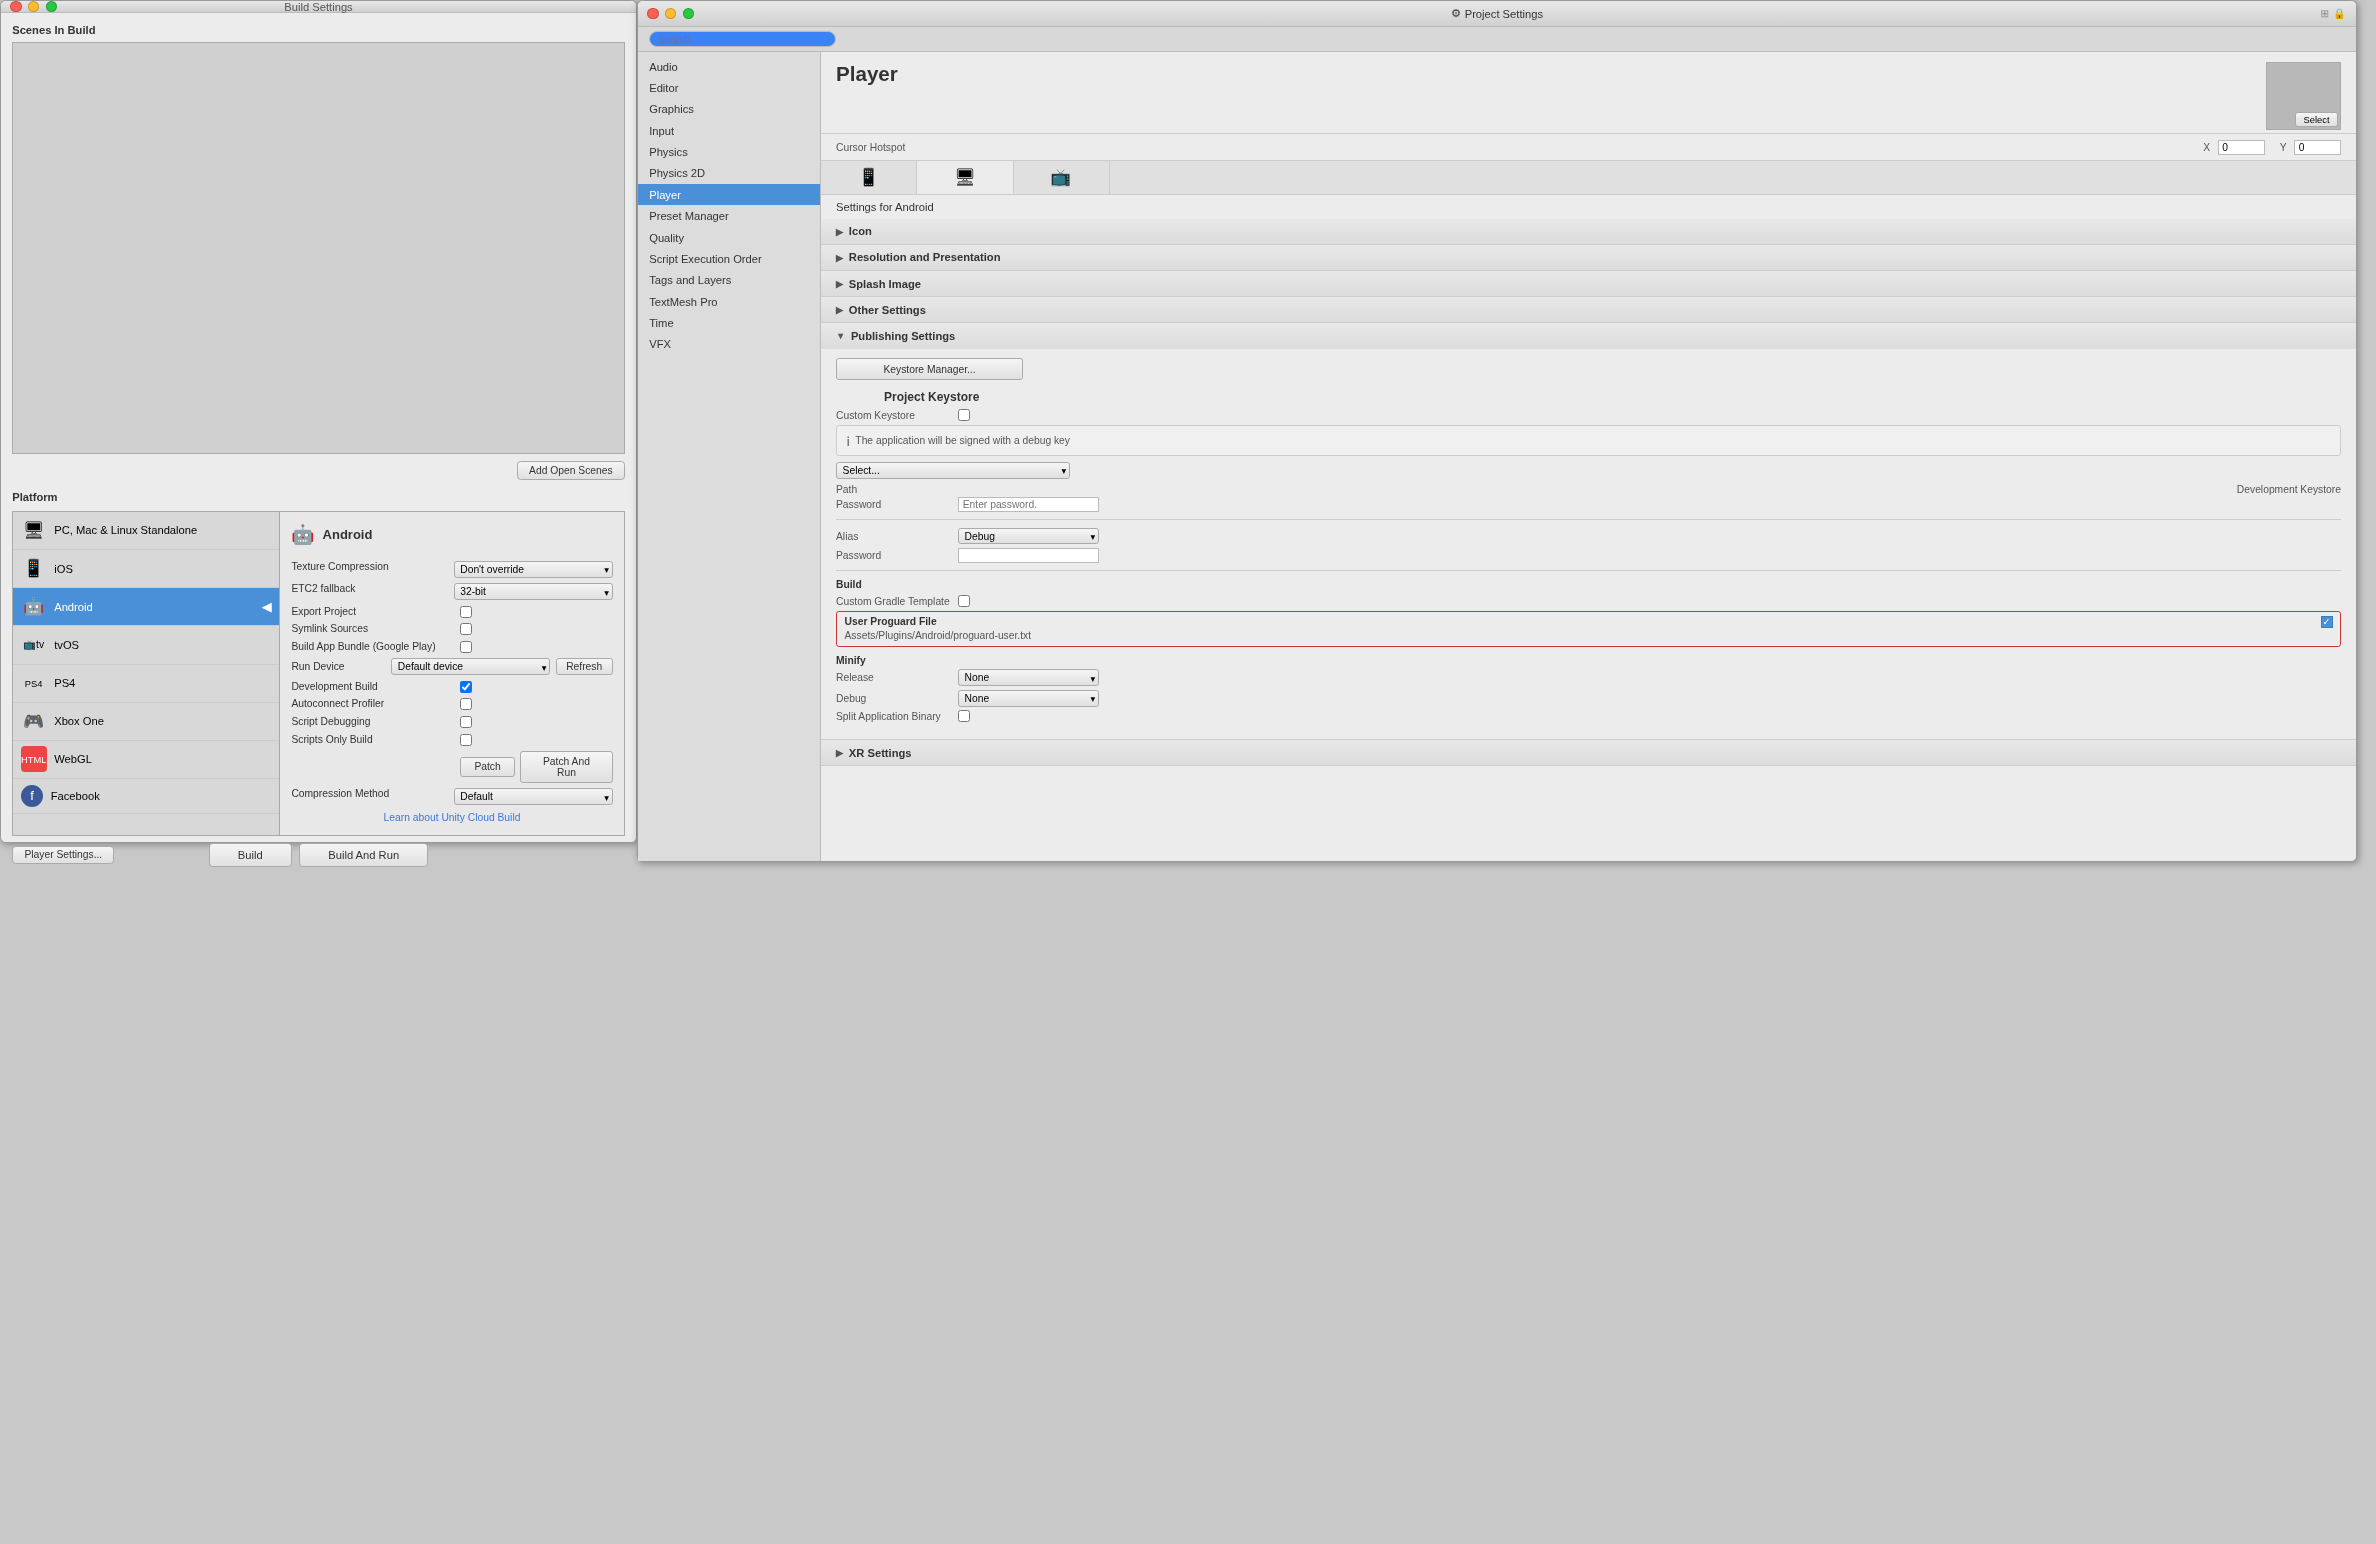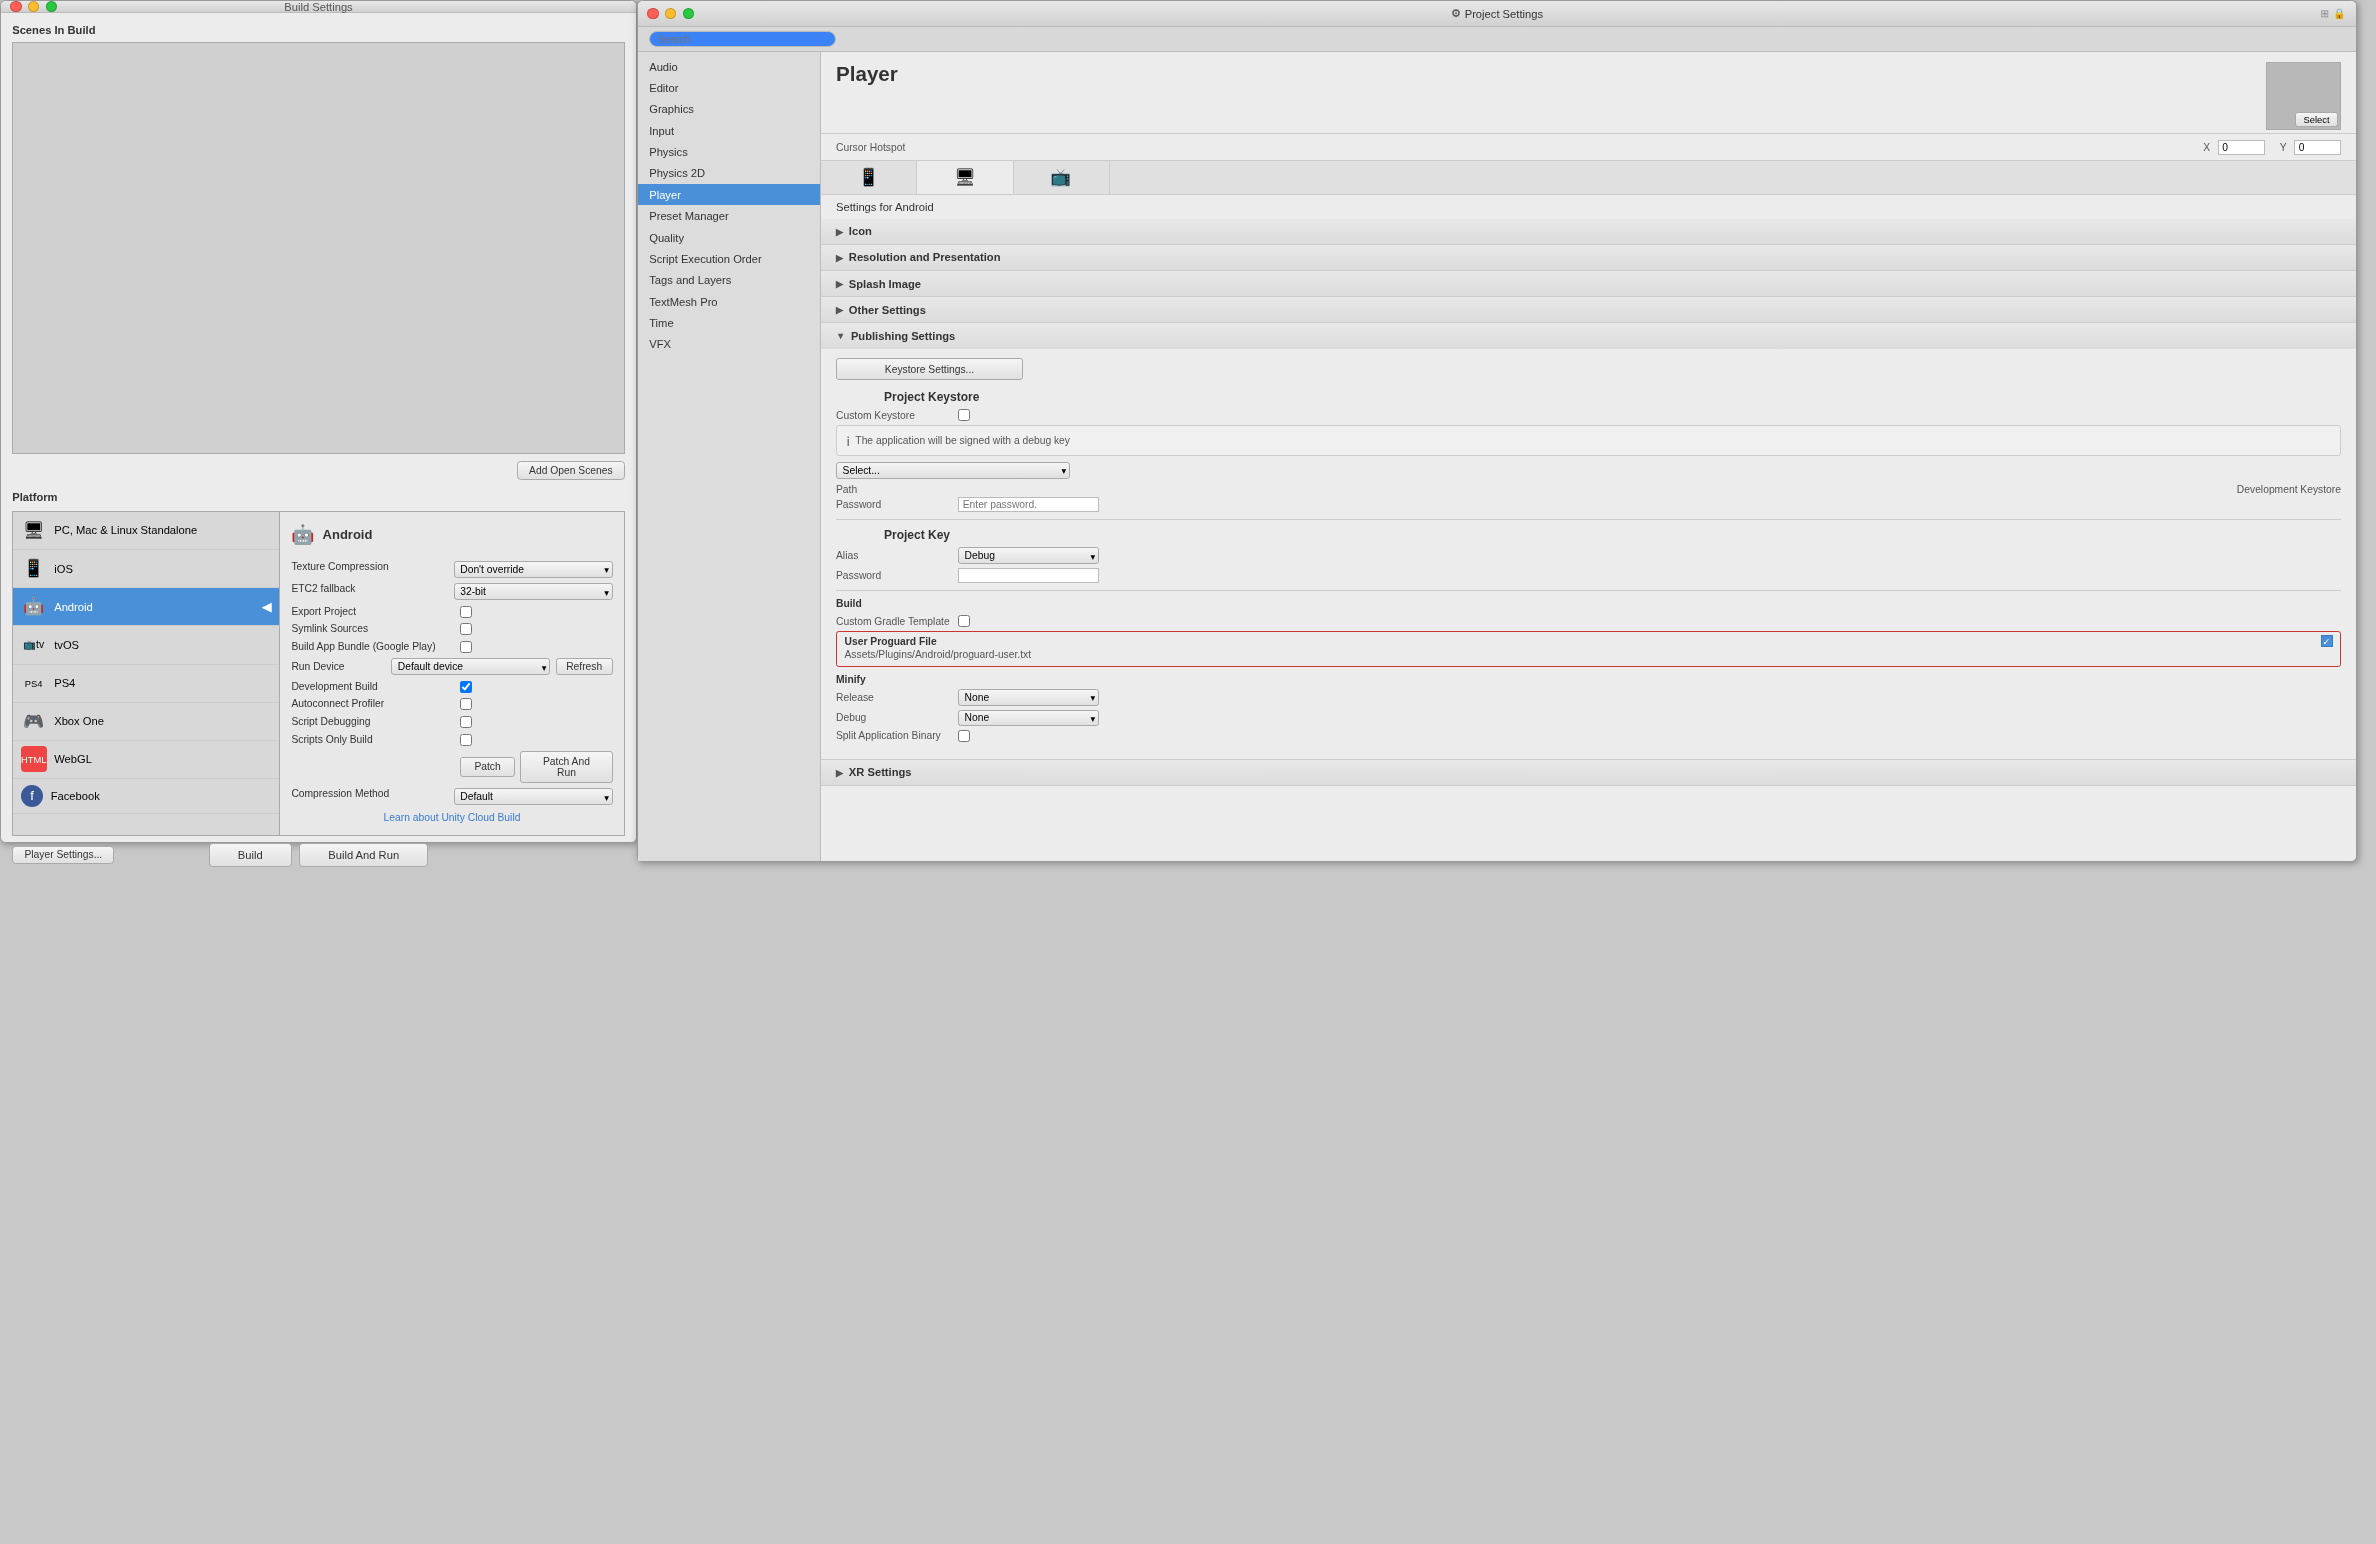--- a/index.html
+++ b/index.html
@@ -924,21 +924,21 @@
         </div>
 
         <div class="collapse-section">
           <div class="collapse-header">
             <span class="collapse-arrow">▼</span>
             <span>Publishing Settings</span>
           </div>
 
           <div class="pub-content">
 
-            <button class="keystore-manager-btn">Keystore Settings...</button>
+            <button class="keystore-manager-btn">Keystore Manager...</button>
 
             <div class="pub-subsection-title">Project Keystore</div>
 
             <div class="pub-row">
               <span class="pub-row-label">Custom Keystore</span>
               <input type="checkbox" class="pub-checkbox" style="">
             </div>
 
             <div class="debug-key-notice">
               <span class="notice-icon">ℹ</span>
@@ -958,21 +958,20 @@
               <span class="path-value">Development Keystore</span>
             </div>
 
             <div class="pub-row">
               <span class="pub-row-label">Password</span>
               <input type="password" class="password-input" placeholder="Enter password." style="">
             </div>
 
             <div class="section-divider"></div>
 
-            <div class="pub-subsection-title" style="margin-top:3.7px;">Project Key</div>
 
             <div class="pub-row">
               <span class="pub-row-label">Alias</span>
               <div class="select-wrapper">
                 <select class="alias-select">
                   <option>Debug</option>
                 </select>
               </div>
             </div>
 

